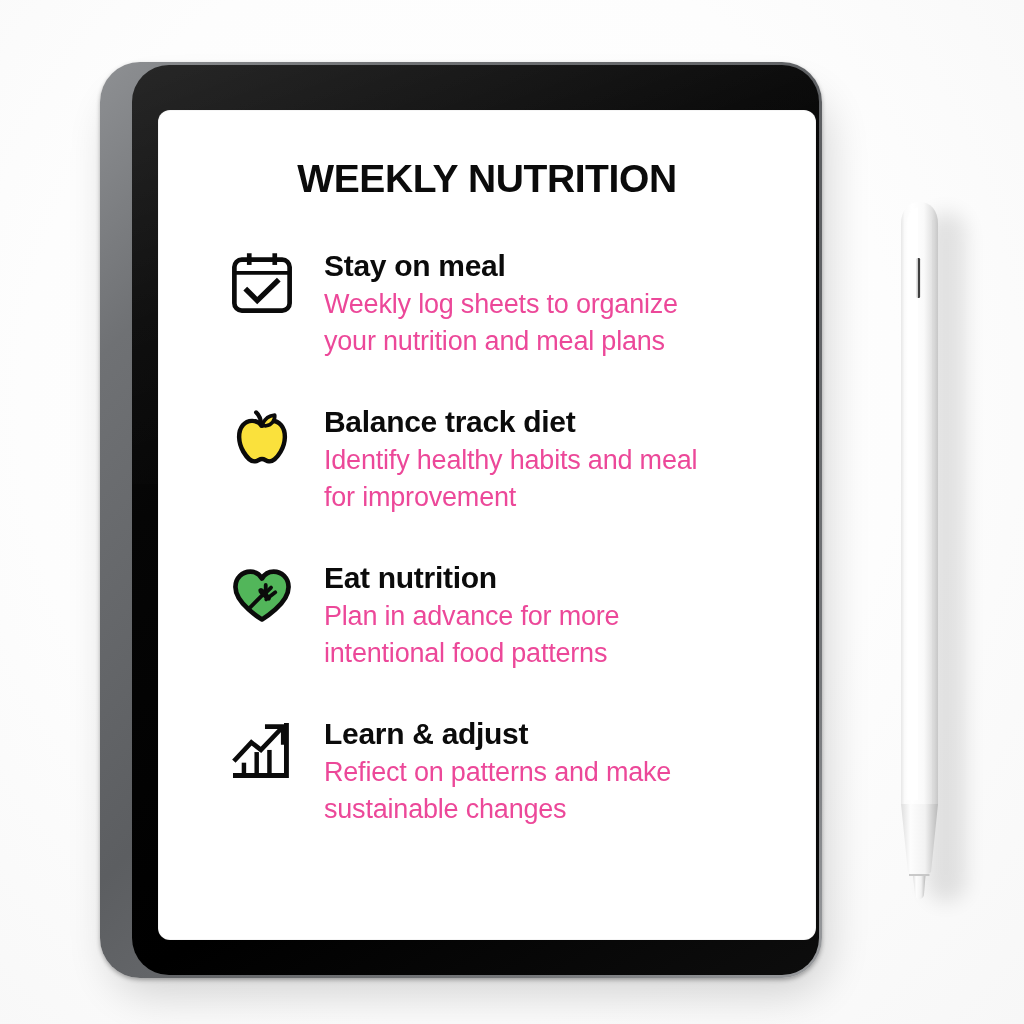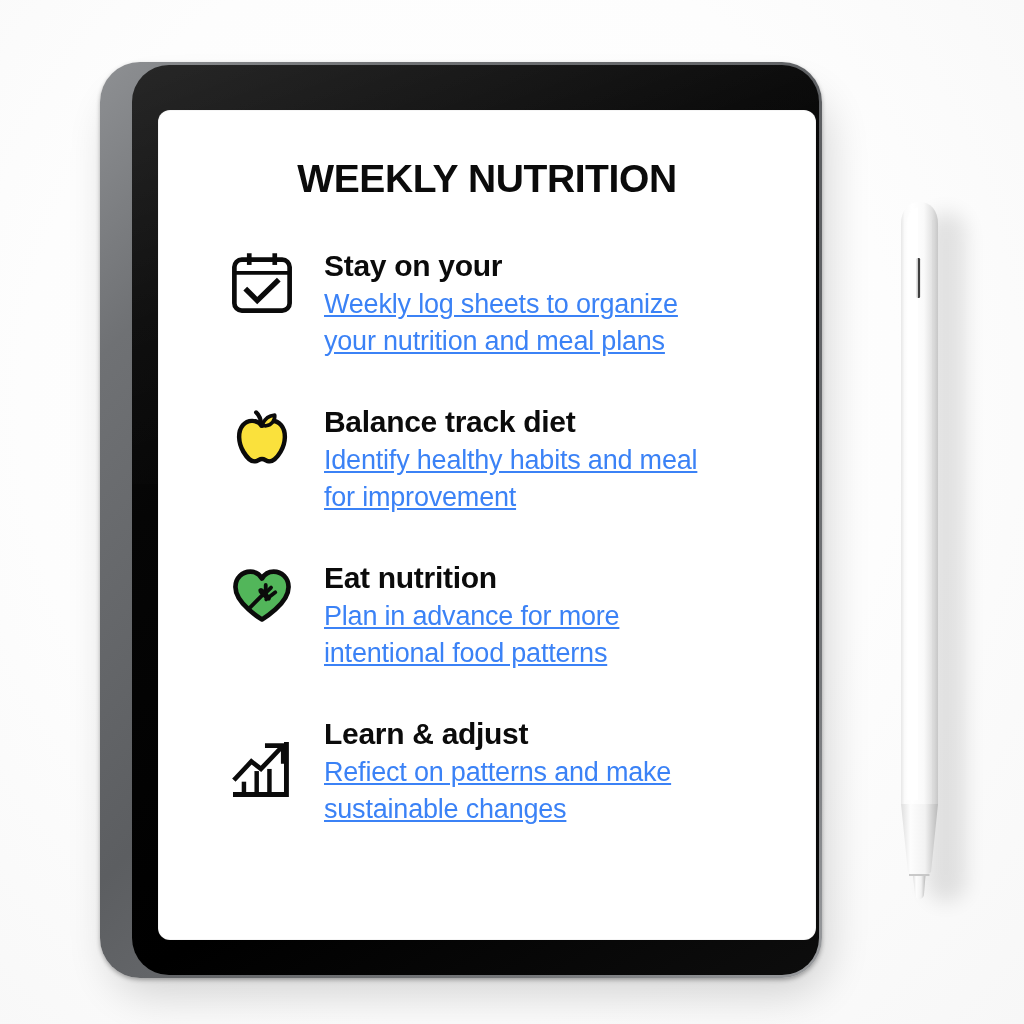--- a/index.html
+++ b/index.html
@@ -103,21 +103,21 @@
   
   .features {
     margin-top: 42px;
     padding-left: 32px;
   }
   .feature {
     display: flex;
     align-items: flex-start;
     margin-bottom: 43px;
   }
-  .feature:last-child { margin-bottom: 0; align-items: center; }
+  .feature:last-child { margin-bottom: 0; }
   .feature-icon {
     width: 72px;
     min-width: 72px;
     height: 76px;
     display: flex;
     align-items: flex-start;
     justify-content: center;
     padding-top: 2px;
     box-sizing: border-box;
   }
@@ -132,24 +132,23 @@
     font-weight: 700;
     letter-spacing: -0.3px;
     color: #0b0b0b;
     margin: 0 0 3px 0;
   }
   .feature-desc {
     font-size: 27px;
     line-height: 37px;
     font-weight: 400;
     letter-spacing: -0.2px;
-    color: #3b82f6;
+    color: #ec4899;
     margin: 0;
     max-width: 400px;
-    text-decoration: underline;
   }
 
   
   .stylus-shadow {
     position: absolute;
     left: 916px;
     top: 206px;
     width: 40px;
     height: 690px;
     border-radius: 20px;
@@ -191,21 +190,21 @@
               <div class="feature-icon">
                 <svg width="68" height="68" viewBox="0 0 64 64" aria-hidden="true">
                   <rect x="6" y="10" width="52" height="48" rx="7" ry="7" fill="none" stroke="#0b0b0b" stroke-width="4.4"></rect>
                   <line x1="6" y1="22.5" x2="58" y2="22.5" stroke="#0b0b0b" stroke-width="3.4"></line>
                   <line x1="20" y1="4" x2="20" y2="15" stroke="#0b0b0b" stroke-width="4.4" stroke-linecap="butt"></line>
                   <line x1="44" y1="4" x2="44" y2="15" stroke="#0b0b0b" stroke-width="4.4" stroke-linecap="butt"></line>
                   <polyline points="18,39 27.5,48.5 46,30.5" fill="none" stroke="#0b0b0b" stroke-width="5" stroke-linecap="square" stroke-linejoin="miter"></polyline>
                 </svg>
               </div>
               <div class="feature-text">
-                <p class="feature-title">Stay on your</p>
+                <p class="feature-title">Stay on meal</p>
                 <p class="feature-desc">Weekly log sheets to organize your nutrition and meal plans</p>
               </div>
             </div>
 
             <div class="feature">
               <div class="feature-icon">
                 <svg width="68" height="68" viewBox="0 0 64 64" aria-hidden="true">
                   <path d="M32 19.5
                            C27 13.5 18.5 13.5 14 19
                            C9 25 9.5 35.5 14.5 44

